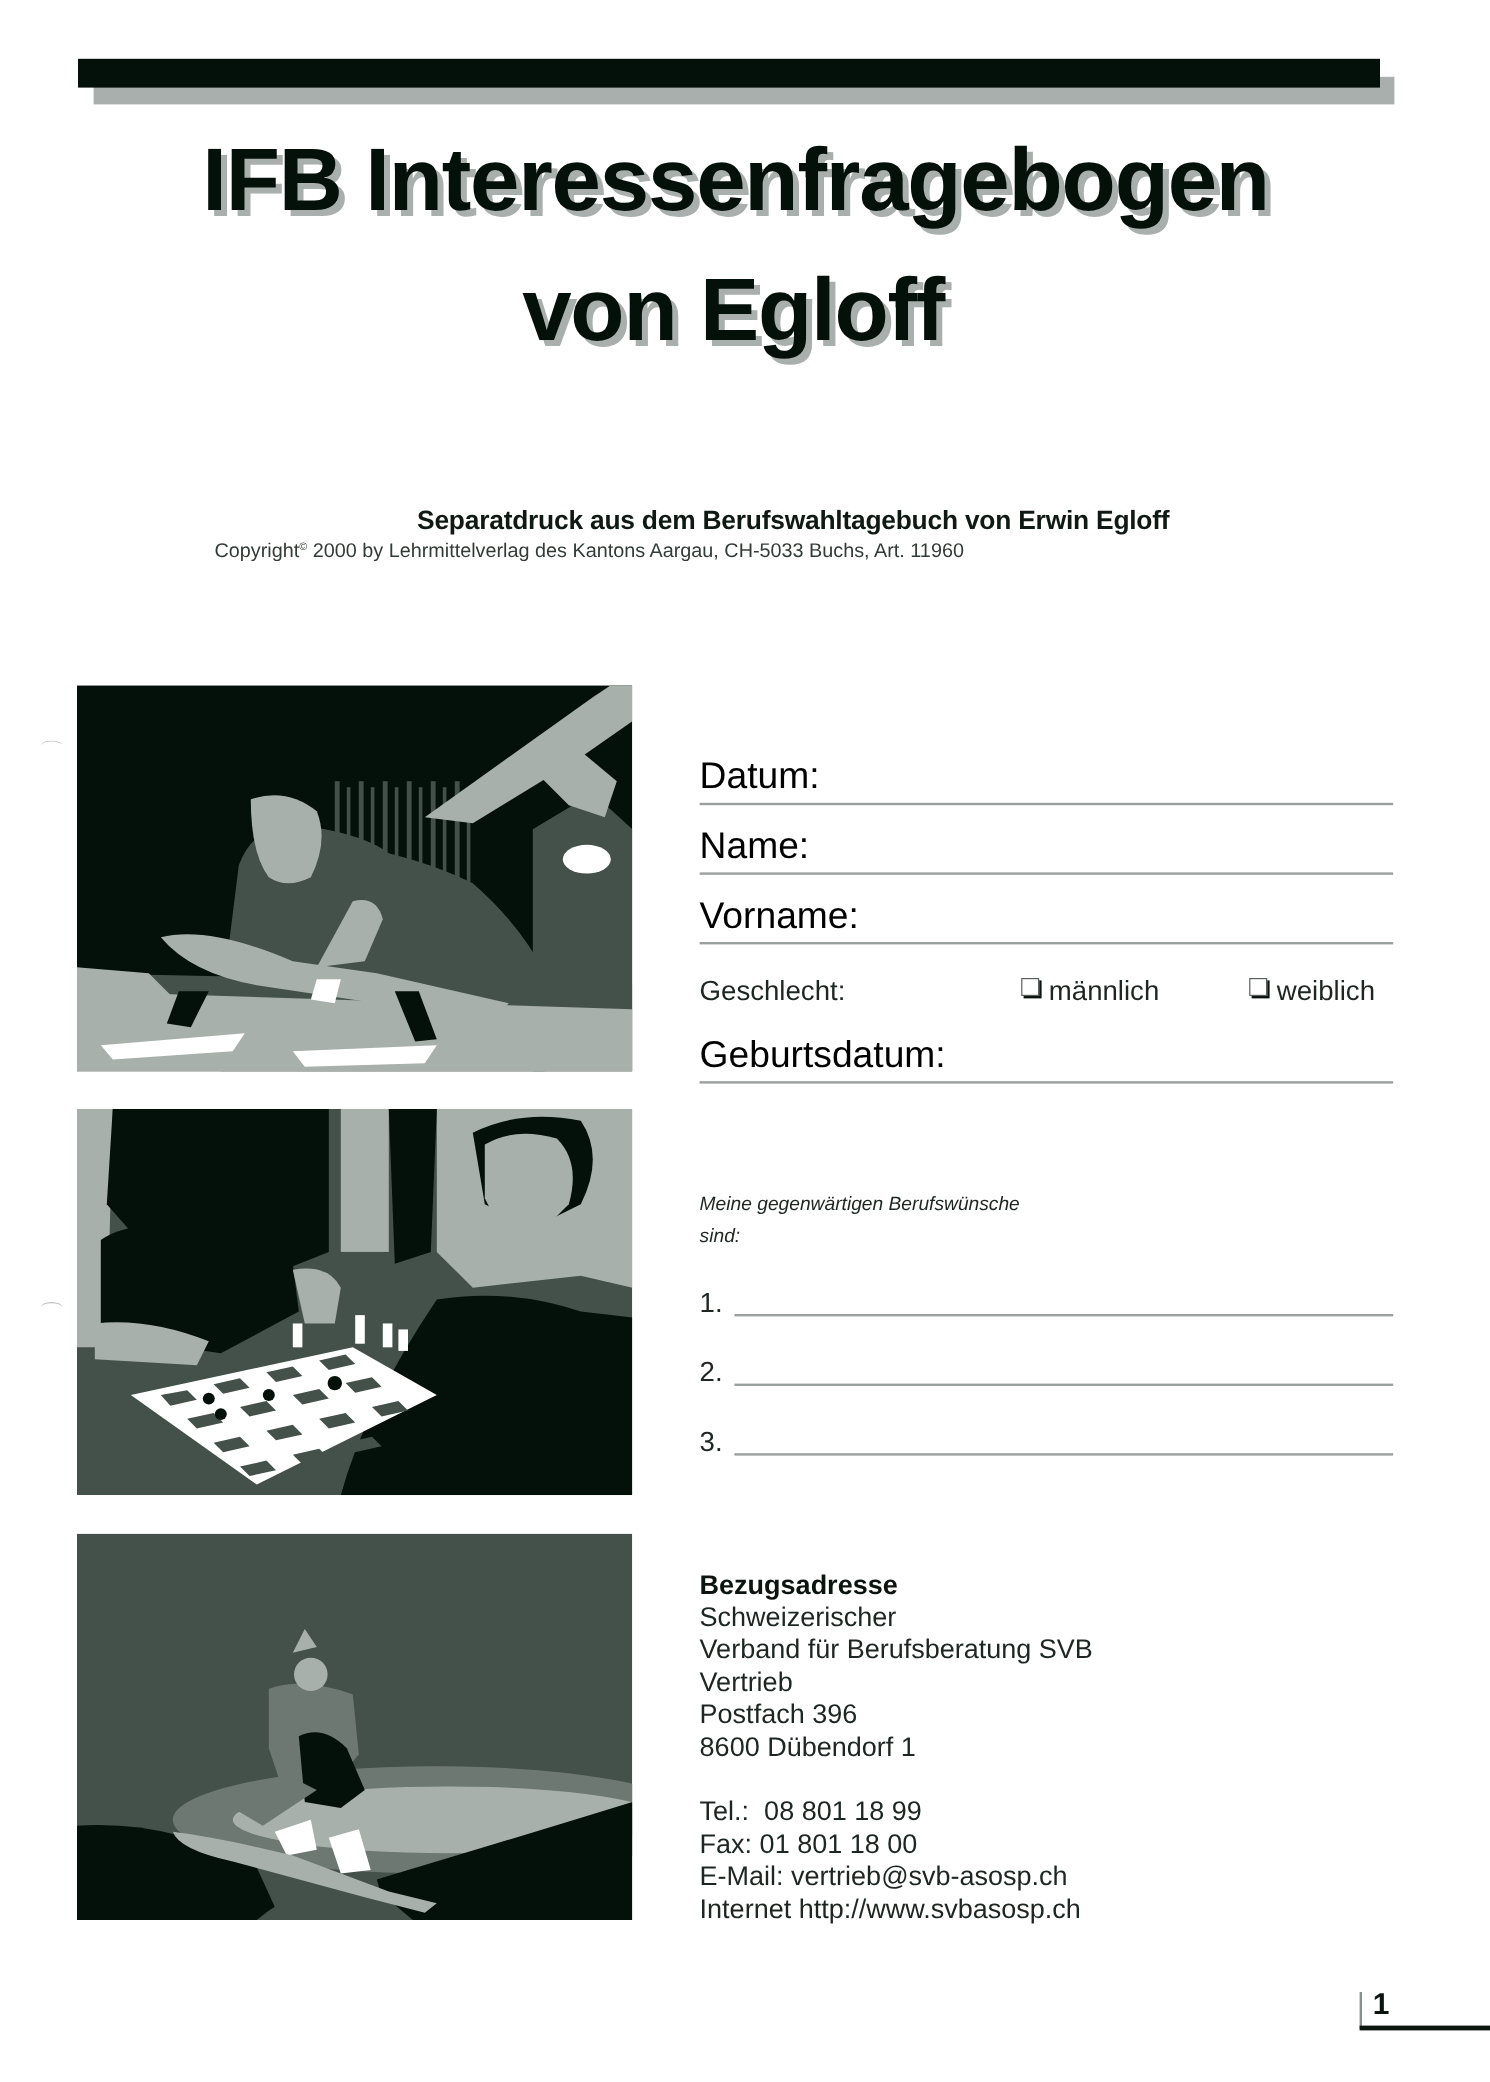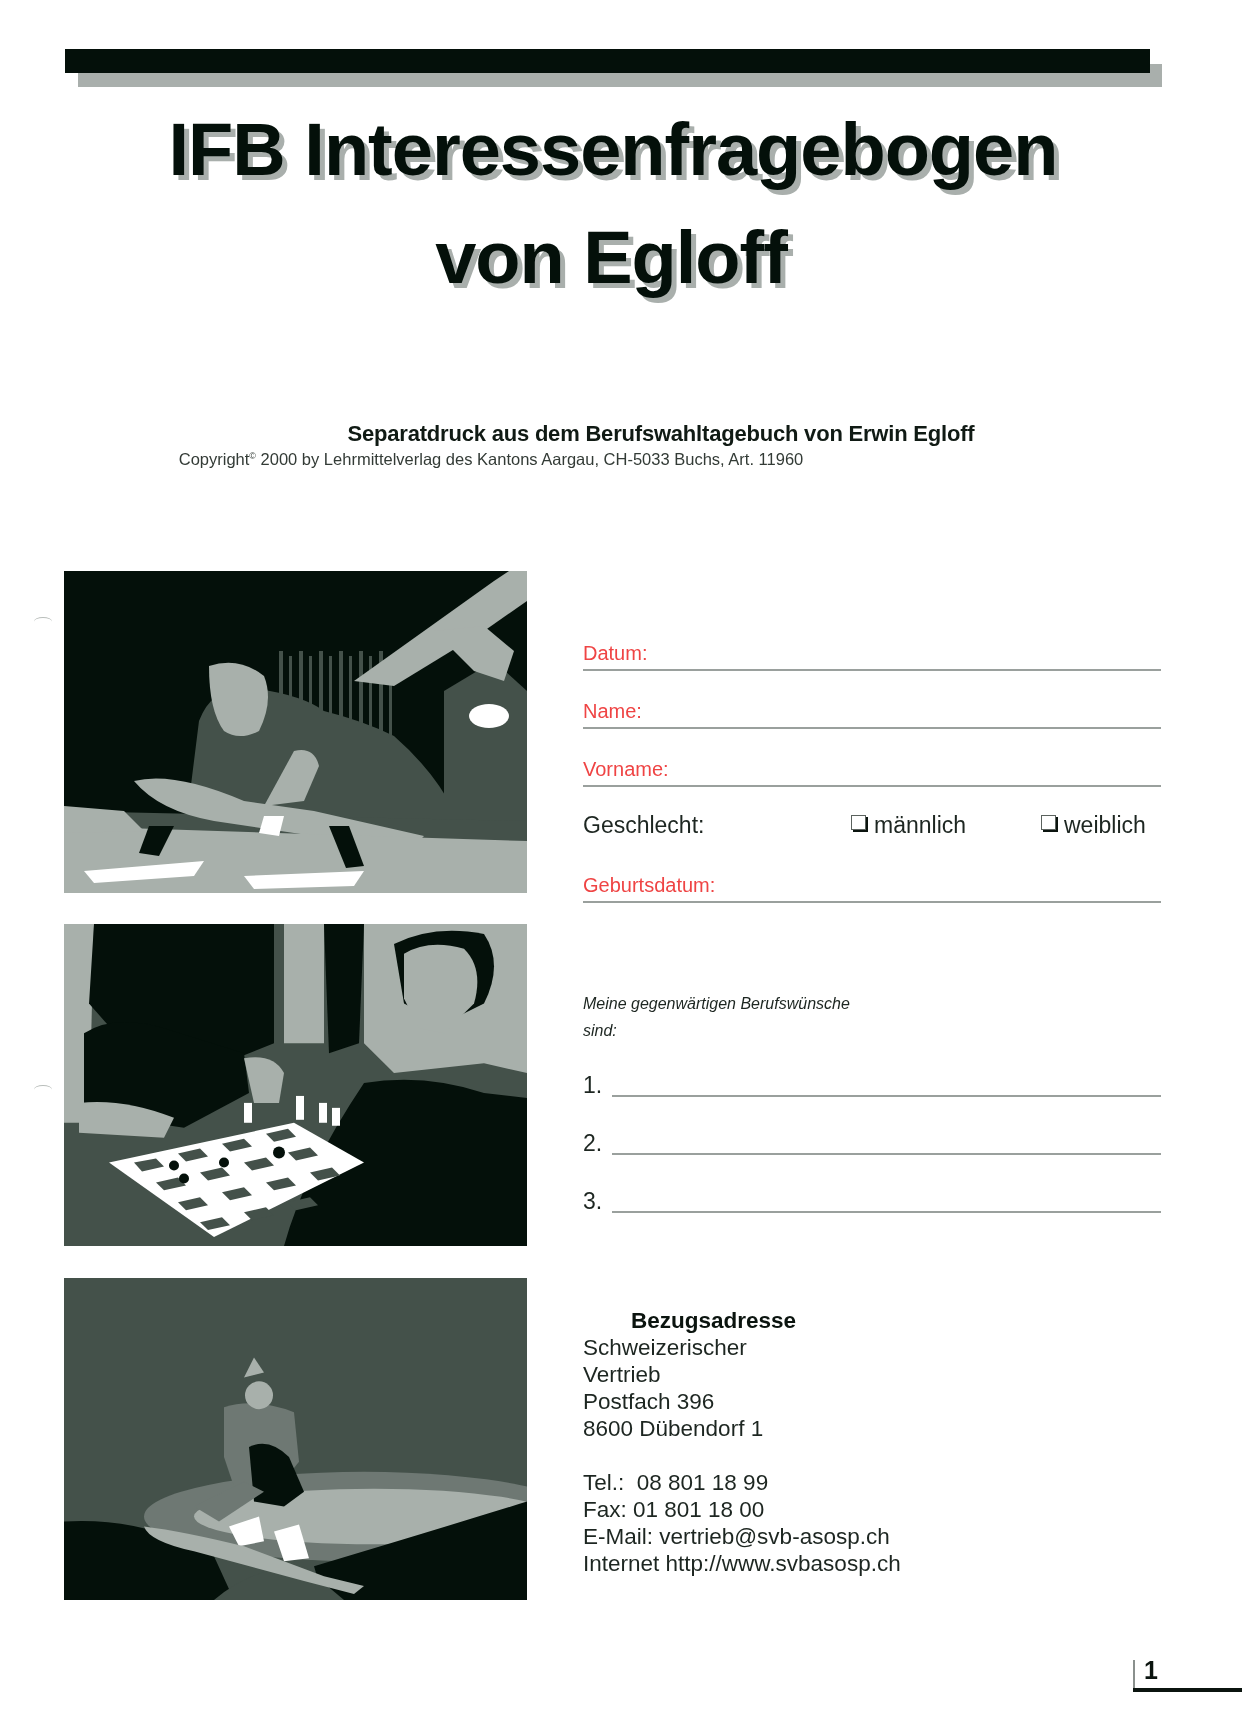--- a/index.html
+++ b/index.html
@@ -25,21 +25,21 @@
   .copyright sup { font-size: 9px; vertical-align: 6px; }
 
   
   .photo { left: 64px; width: 463px; height: 322px; overflow: hidden; }
   .photo svg { display: block; width: 100%; height: 100%; }
   .photo-1 { top: 571px; }
   .photo-2 { top: 924px; }
   .photo-3 { top: 1278px; }
 
   
-  .form-row { left: 583px; width: 578px; height: 30px; font-size: 20px; color: #ef4444; }
+  .form-row { left: 583px; width: 578px; height: 30px; font-size: 31px; color: #000000; }
   .form-row .label { position: absolute; left: 0; bottom: 6px; background: #fff; padding-right: 4px; }
   .form-row .rule { position: absolute; left: 0; right: 0; bottom: 0; height: 2px; background: #9aa09d; }
   .row-datum { top: 641px; }
   .row-name { top: 699px; }
   .row-vorname { top: 757px; }
   .row-geb { top: 873px; }
   .row-geschlecht { left: 583px; top: 812px; width: 578px; height: 32px; font-size: 23px; color: #1d2621; }
   .row-geschlecht .label { position: absolute; left: 0; top: 0; }
   .chk { position: absolute; top: 0; display: flex; align-items: flex-start; gap: 8px; cursor: pointer; }
   .chk .box { width: 13px; height: 13px; border: 1.5px solid #5b625e; box-shadow: 2px 2px 0 #0b140f; background: #fff; margin-top: 3px; }
@@ -49,21 +49,21 @@
   .prompt { left: 583px; top: 990px; font-size: 16px; line-height: 27px; color: #1d2621; width: 500px; font-style: italic; }
 
   .wish { left: 583px; width: 578px; height: 30px; font-size: 23px; color: #1d2621; }
   .wish .num { position: absolute; left: 0; bottom: -2px; }
   .wish .rule { position: absolute; left: 29px; right: 0; bottom: 0; height: 2px; background: #9aa09d; }
   .wish-1 { top: 1067px; }
   .wish-2 { top: 1125px; }
   .wish-3 { top: 1183px; }
 
   .address { left: 583px; top: 1307px; font-size: 22.5px; line-height: 27px; color: #1d2621; }
-  .address .heading { font-weight: bold; color: #0b140f; margin-left: 48px; }
+  .address .heading { font-weight: bold; color: #0b140f; }
   .address .gap { height: 27px; }
 
   
   .pg-vline { left: 1133px; top: 1660px; width: 2px; height: 31px; background: #8a908d; }
   .pg-hline { left: 1133px; top: 1688px; width: 109px; height: 4px; background: #0b140f; }
   .pg-num { left: 1144px; top: 1656px; font-weight: bold; font-size: 25px; color: #0b140f; }
 
   
   .mark { width: 18px; height: 8px; border-top: 1px solid #b8bdba; border-radius: 50% 50% 0 0; }
 </style>
@@ -241,20 +241,21 @@
   <div class="rule"></div>
 </div>
 <div class="abs wish wish-3">
   <span class="num">3.</span>
   <div class="rule"></div>
 </div>
 
 <div class="abs address">
   <div class="heading">Bezugsadresse</div>
   <div>Schweizerischer</div>
+  <div>Verband für Berufsberatung SVB</div>
   <div>Vertrieb</div>
   <div>Postfach 396</div>
   <div>8600 Dübendorf 1</div>
   <div class="gap"></div>
   <div style="white-space:pre;">Tel.:  08 801 18 99</div>
   <div>Fax: 01 801 18 00</div>
   <div>E-Mail: vertrieb@svb-asosp.ch</div>
   <div>Internet http://www.svbasosp.ch</div>
 </div>
 

